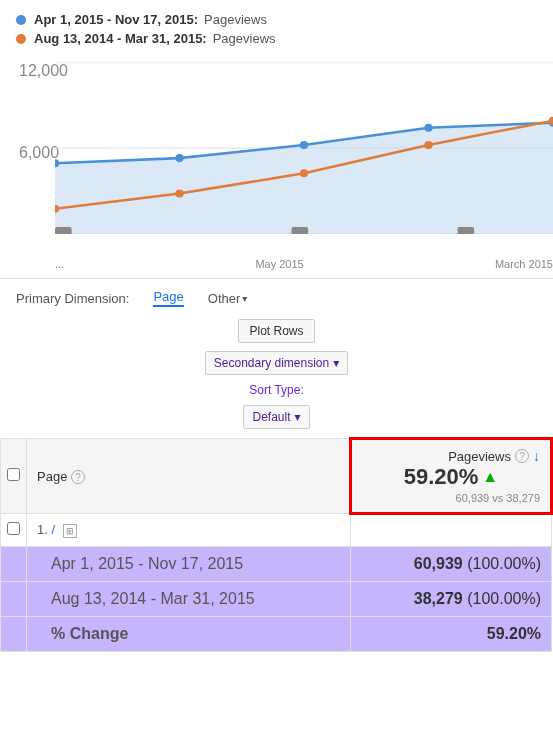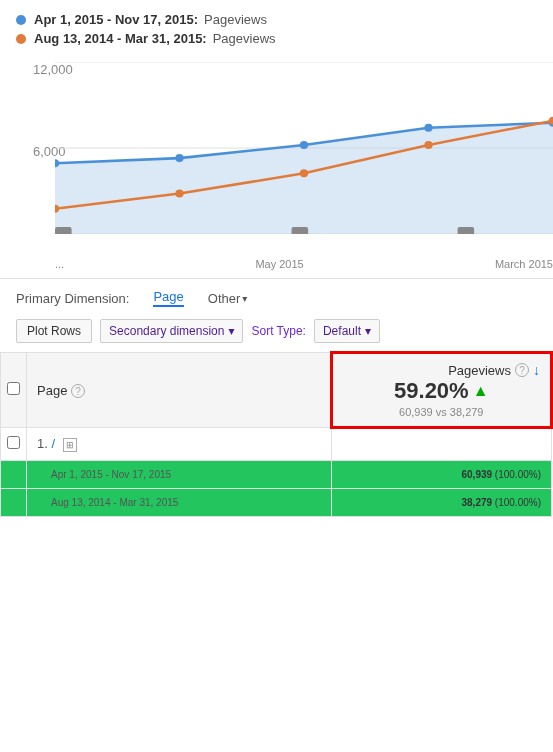--- a/index.html
+++ b/index.html
@@ -37,22 +37,22 @@
     .legend-type { margin-left: 6px; color: #555; }
 
     
     .chart-area {
       position: relative;
       padding: 8px 16px 0 16px;
       height: 200px;
     }
     .chart-y-label {
       position: absolute;
-      left: 33px;
-      font-size: 13px;
+      left: 19px;
+      font-size: 16px;
       color: #888;
     }
     .chart-y-top { top: 8px; }
     .chart-y-mid { top: 90px; }
 
     .chart-svg-wrap {
       position: absolute;
       left: 55px;
       top: 8px;
       right: 0;
@@ -104,23 +104,24 @@
     }
     .dim-arrow {
       font-size: 10px;
       color: #555;
     }
 
     
     .toolbar {
       display: flex;
       align-items: center;
-      padding: 4px 16px 8px;
+      padding: 4px 28px 8px;
       gap: 8px;
       flex-wrap: wrap;
+      flex-direction: column;
     }
     .btn-outline {
       border: 1px solid #ccc;
       background: #f8f8f8;
       color: #333;
       padding: 4px 10px;
       font-size: 12px;
       cursor: pointer;
       border-radius: 2px;
     }
@@ -202,21 +203,21 @@
       justify-content: center;
       gap: 4px;
     }
     .up-arrow-green {
       color: #0a0;
       font-size: 16px;
     }
     .sub-stat {
       font-size: 11px;
       color: #888;
-      text-align: center;
+      text-align: right;
       margin-top: 2px;
     }
 
     
     .row-num { color: #555; }
     .row-page { color: #1a73e8; cursor: pointer; }
     .row-icon {
       display: inline-block;
       width: 14px;
       height: 14px;
@@ -224,22 +225,22 @@
       font-size: 9px;
       text-align: center;
       line-height: 13px;
       color: #888;
       cursor: pointer;
       vertical-align: middle;
       margin-left: 4px;
     }
 
     .sub-row td {
-      background: #22c55e;
-      font-size: 10px;
+      background: #c4b5fd;
+      font-size: 16px;
     }
     .sub-row td.label { color: #555; padding-left: 24px; }
 
     .pct-change td { font-weight: bold; }
 
     
     .cb-cell {
       width: 24px;
       padding: 4px 6px !important;
     }
@@ -374,14 +375,19 @@
 
     <tr class="sub-row">
       <td class="cb-cell"></td>
       <td class="label">Aug 13, 2014 - Mar 31, 2015</td>
       <td class="right">
         <strong>38,279</strong>
         <span>(100.00%)</span>
       </td>
     </tr>
 
+    <tr class="sub-row pct-change">
+      <td class="cb-cell"></td>
+      <td class="label">% Change</td>
+      <td class="right">59.20%</td>
+    </tr>
   </tbody>
 </table>
 
 </body></html>

